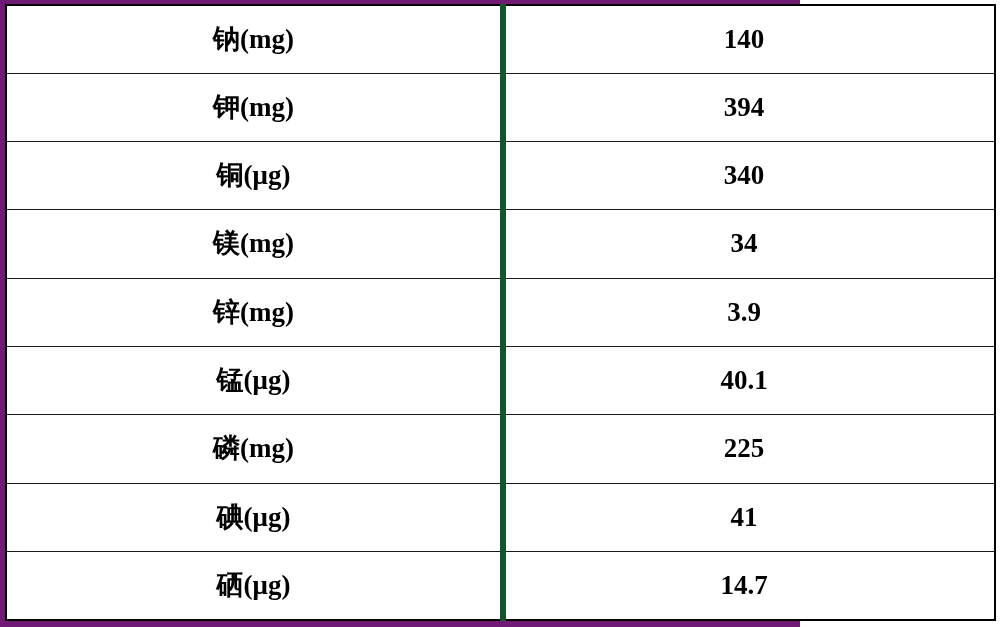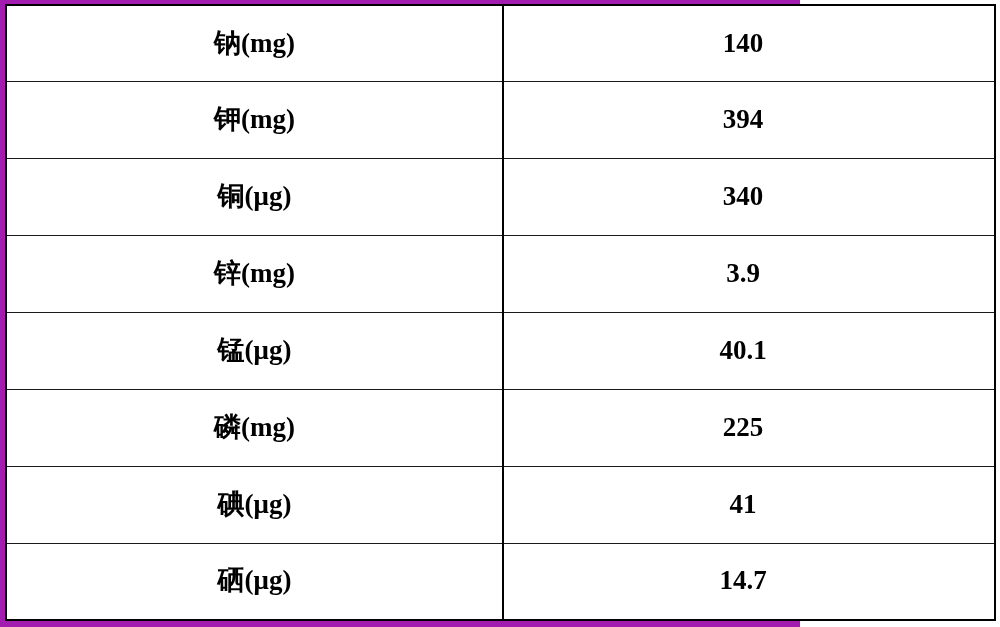--- a/index.html
+++ b/index.html
@@ -10,21 +10,21 @@
   body {
     width: 1000px;
     height: 627px;
     overflow: hidden;
     font-family: "Liberation Serif", "DejaVu Serif", serif;
   }
   #page {
     position: relative;
     width: 800px;
     height: 627px;
-    background: #a21caf;
+    background: #701a75;
   }
   #nutrient-table {
     position: absolute;
     left: 5px;
     top: 4px;
     width: 989px;
     height: 617px;
     border-collapse: collapse;
     table-layout: fixed;
     border: 2px solid #000000;
@@ -49,21 +49,21 @@
     color: #000000;
     white-space: nowrap;
   }
   #nutrient-table tr:first-child td { border-top: none; }
   #nutrient-table tr:last-child td  { border-bottom: none; }
 
   #nutrient-table td.cell-nutrient {
     border-right: 2px solid #000000;
   }
   #nutrient-table td.cell-value {
-    border-left: 2px solid #14532d;
+    border-left: 6px solid #14532d;
     text-decoration: underline;
   }
   .cell-nutrient .cell-text {
     display: inline-block;
     position: relative;
     left: 0px;
   }
   .cell-value .cell-text {
     display: inline-block;
     position: relative;
@@ -86,20 +86,24 @@
         </tr>
         <tr>
           <td class="cell-nutrient"><span class="cell-text">钾(mg)</span></td>
           <td class="cell-value"><span class="cell-text">394</span></td>
         </tr>
         <tr>
           <td class="cell-nutrient"><span class="cell-text">铜(μg)</span></td>
           <td class="cell-value"><span class="cell-text">340</span></td>
         </tr>
         <tr>
+          <td class="cell-nutrient"><span class="cell-text">镁(mg)</span></td>
+          <td class="cell-value"><span class="cell-text">34</span></td>
+        </tr>
+        <tr>
           <td class="cell-nutrient"><span class="cell-text">锌(mg)</span></td>
           <td class="cell-value"><span class="cell-text">3.9</span></td>
         </tr>
         <tr>
           <td class="cell-nutrient"><span class="cell-text">锰(μg)</span></td>
           <td class="cell-value"><span class="cell-text">40.1</span></td>
         </tr>
         <tr>
           <td class="cell-nutrient"><span class="cell-text">磷(mg)</span></td>
           <td class="cell-value"><span class="cell-text">225</span></td>

